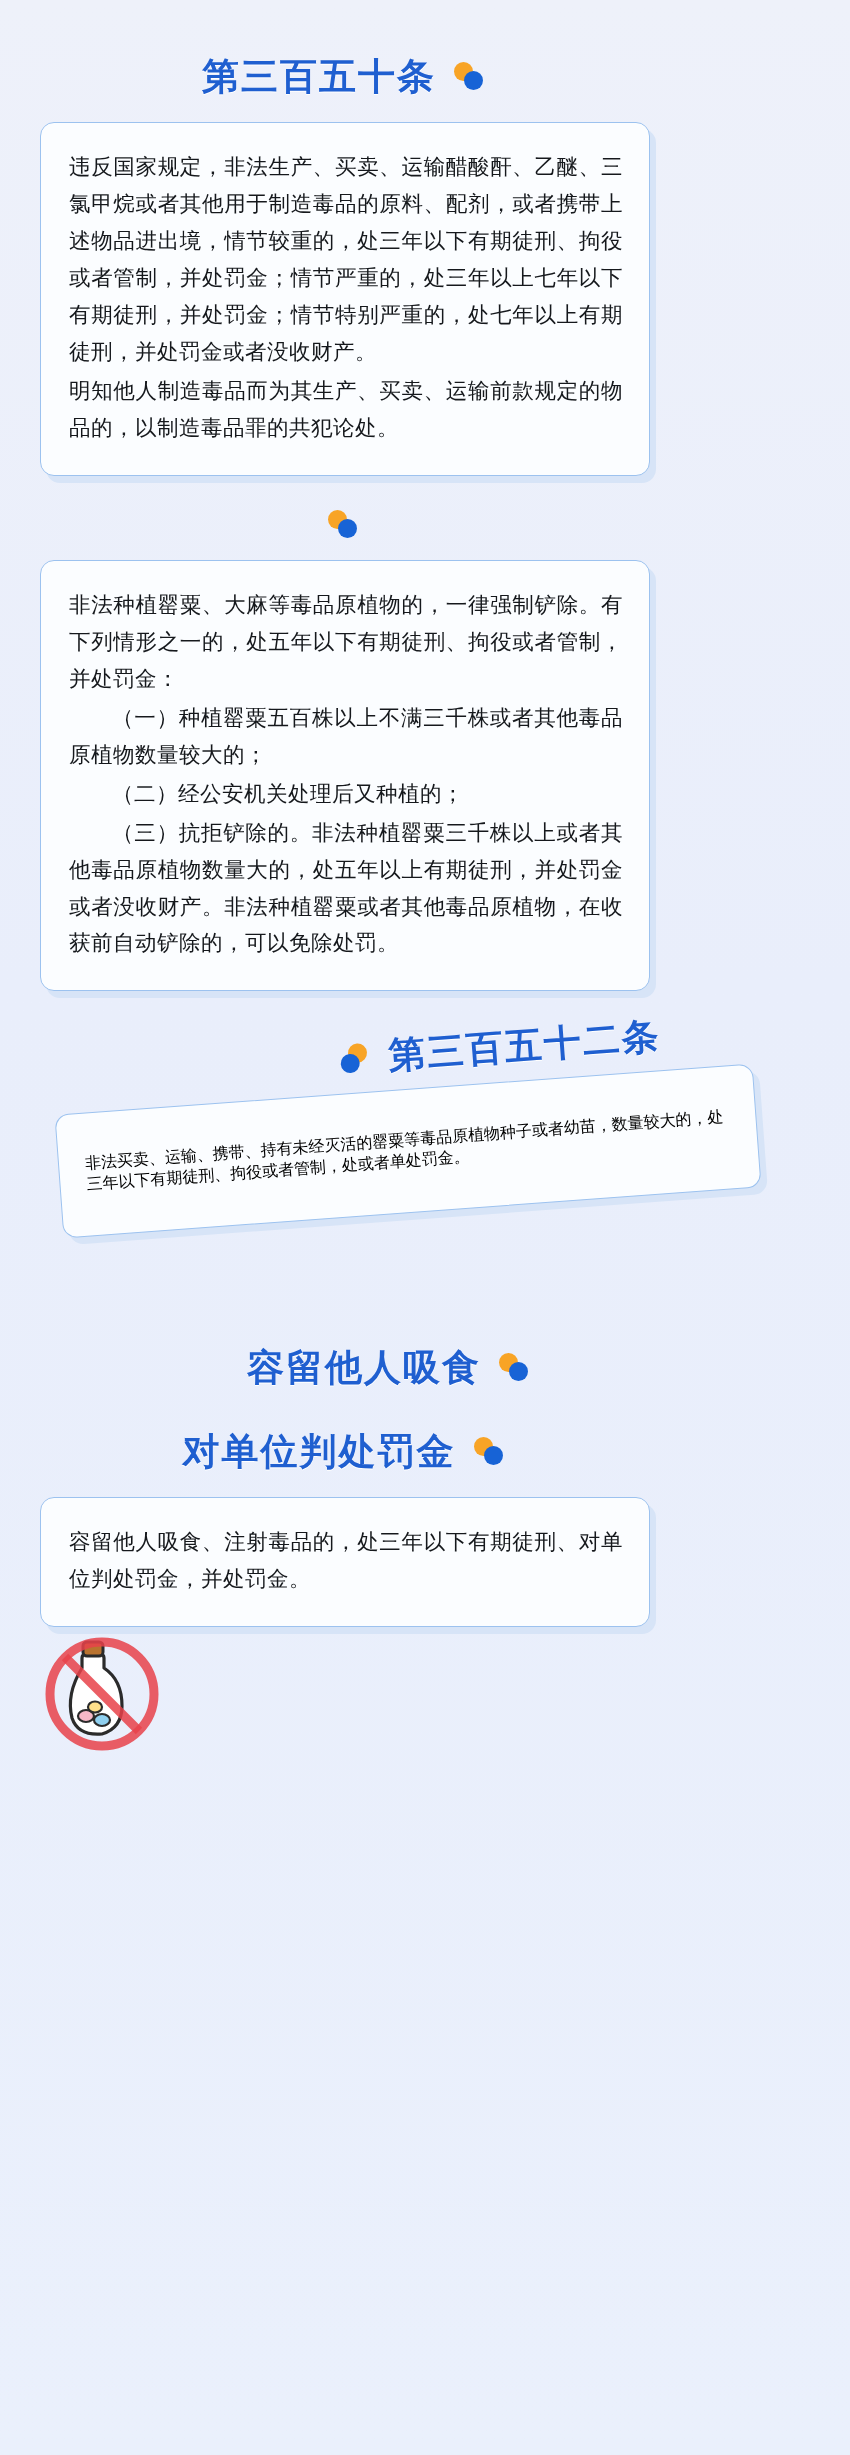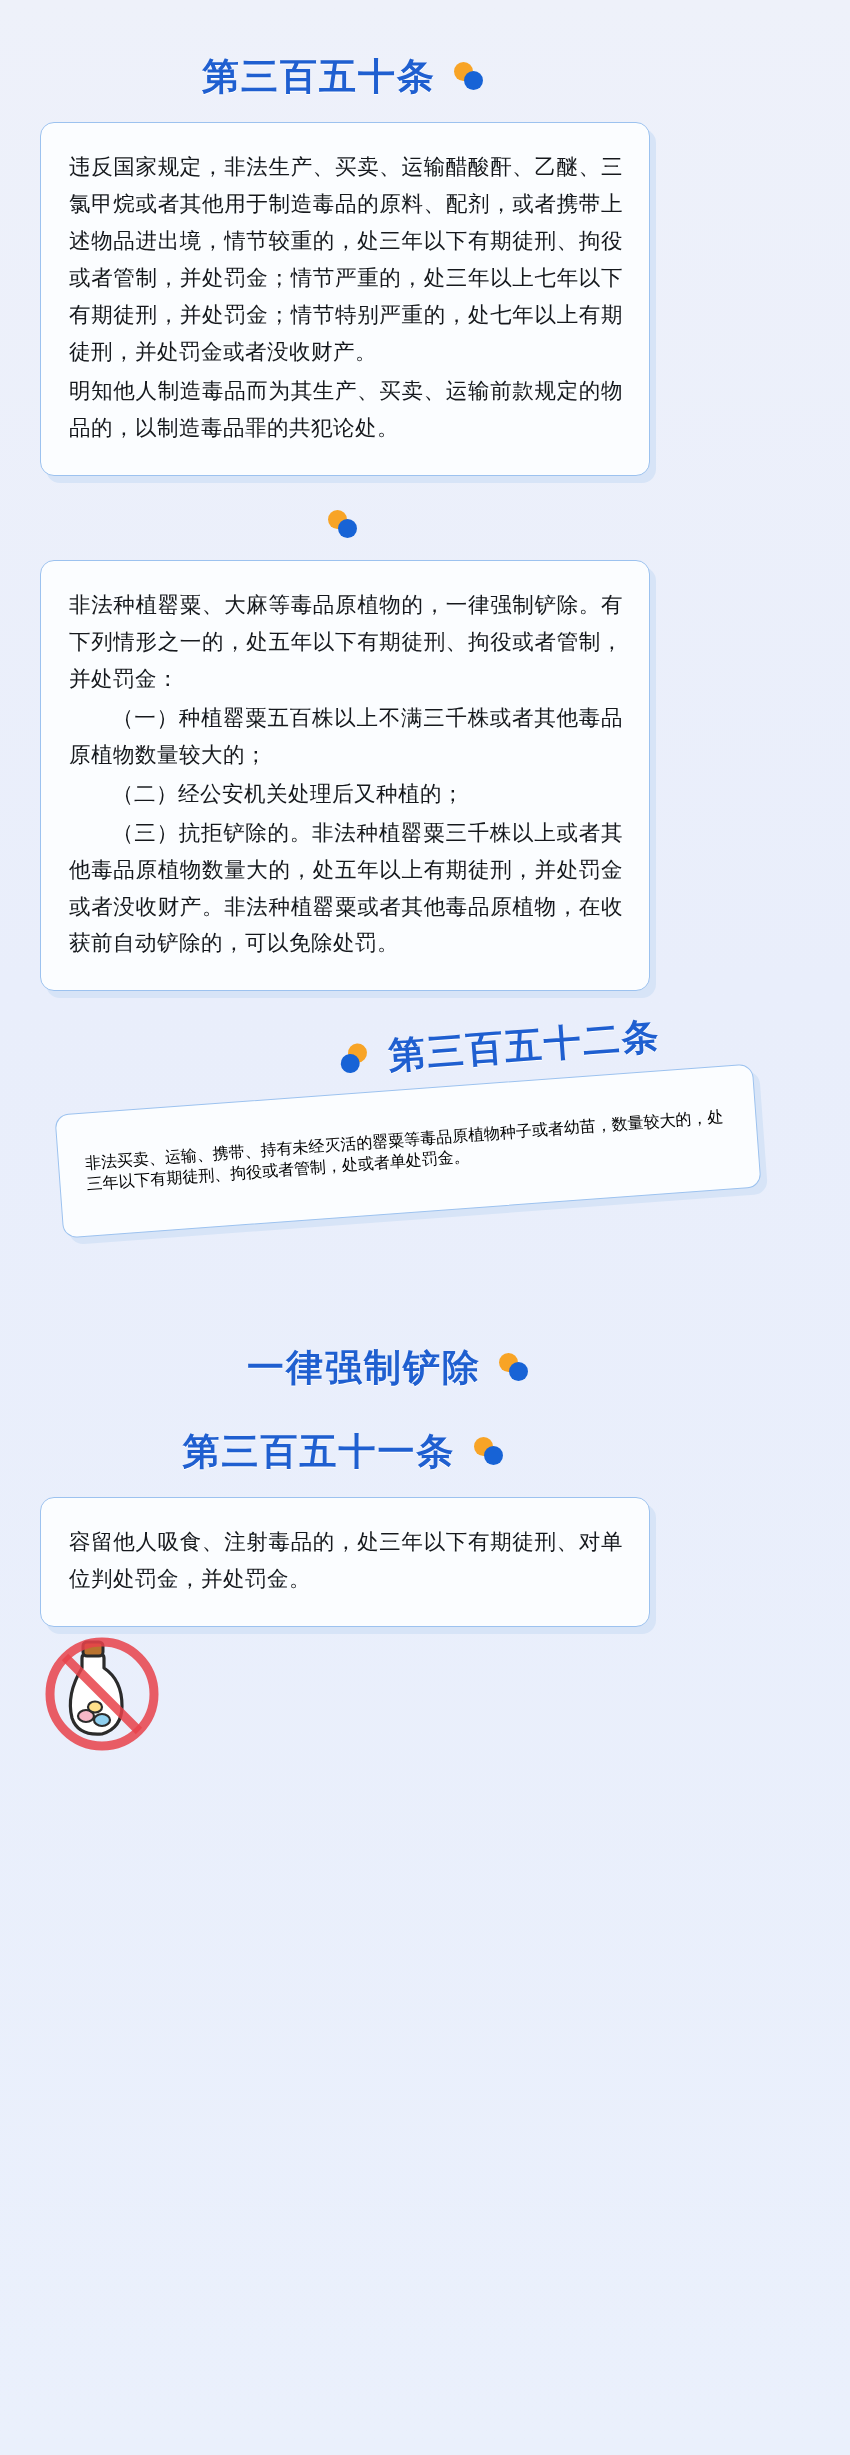--- a/index.html
+++ b/index.html
@@ -186,30 +186,30 @@
       <ellipse cx="48" cy="88" rx="8" ry="6" fill="#f6b8c7" stroke="#2b2b2b" stroke-width="2.2"></ellipse>
       <ellipse cx="64" cy="92" rx="8" ry="6" fill="#8fd0f0" stroke="#2b2b2b" stroke-width="2.2"></ellipse>
       <ellipse cx="57" cy="79" rx="7" ry="5.5" fill="#ffe08a" stroke="#2b2b2b" stroke-width="2.2"></ellipse>
 
       <circle cx="64" cy="66" r="52" fill="none" stroke="#e8424a" stroke-width="9" opacity="0.85"></circle>
       <line x1="27" y1="29" x2="101" y2="103" stroke="#e8424a" stroke-width="9" opacity="0.85"></line>
     </g>
   </svg>
 
   <div class="heading-row" style="margin-top:86px; justify-content:center; padding-left:90px;">
-    <div class="heading-title">一律强制铲除</div>
+    <div class="heading-title">容留他人吸食</div>
     <div class="dots">
       <span class="dot-orange"></span>
       <span class="dot-blue"></span>
     </div>
   </div>
 
 
   <div class="heading-row">
-    <div class="heading-title">第三百五十一条</div>
+    <div class="heading-title">对单位判处罚金</div>
     <div class="dots">
       <span class="dot-orange"></span>
       <span class="dot-blue"></span>
     </div>
   </div>
 
   <div class="card">
     <p>容留他人吸食、注射毒品的，处三年以下有期徒刑、对单位判处罚金，并处罚金。</p>
   </div>
 

